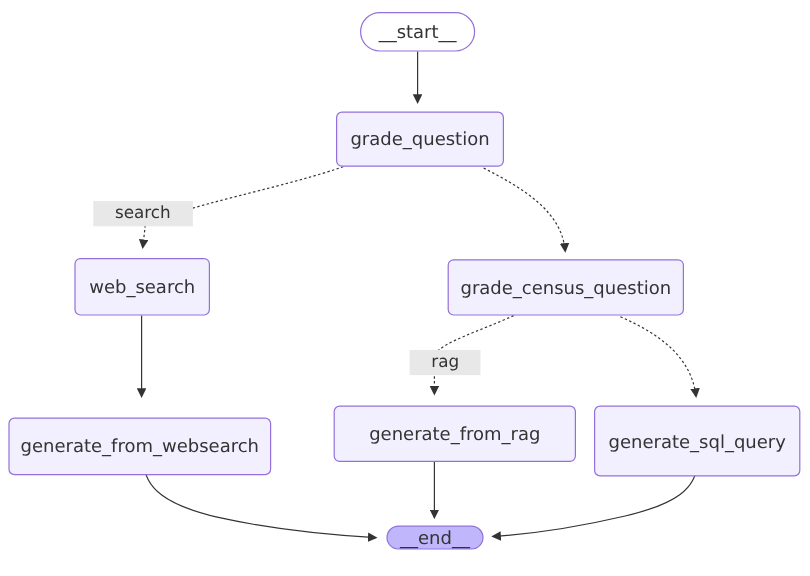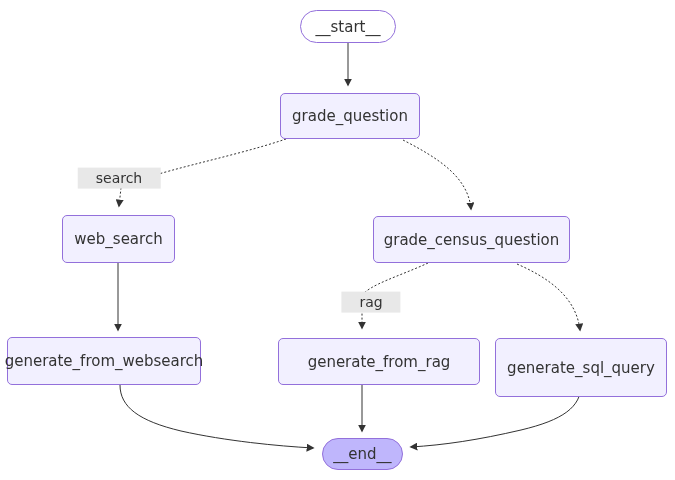--- a/index.html
+++ b/index.html
@@ -37,24 +37,24 @@
     color:var(--text-color,#333333);
     font-size:14px;line-height:1.2;
     padding:2px 18px;
     white-space:nowrap;
   }
   
   .n-start{left:300px;top:10px;width:96px;height:33px;}
   .n-grade-question{left:280px;top:93px;width:140px;height:46px;}
   .n-web-search{left:62px;top:215px;width:113px;height:48px;text-align:right;}
   .n-grade-census-question{left:373px;top:216px;width:197px;height:47px;}
-  .n-generate-from-websearch{left:7px;top:337px;width:194px;height:48px;}
+  .n-generate-from-websearch{left:7px;top:348px;width:219px;height:48px;}
   .n-generate-from-rag{left:278px;top:338px;width:202px;height:47px;}
   .n-generate-sql-query{left:495px;top:338px;width:172px;height:59px;}
-  .n-end{left:322px;top:438px;width:81px;height:32px;}
+  .n-end{left:322px;top:438px;width:81px;height:20px;}
   .l-search{left:119px;top:178px;}
   .l-rag{left:371px;top:302px;}
 </style>
 </head>
 <body>
 
 <div class="canvas">
 
   <svg class="edges-layer" width="675" height="480" viewBox="0 0 675 480" xmlns="http://www.w3.org/2000/svg">
     <defs>

